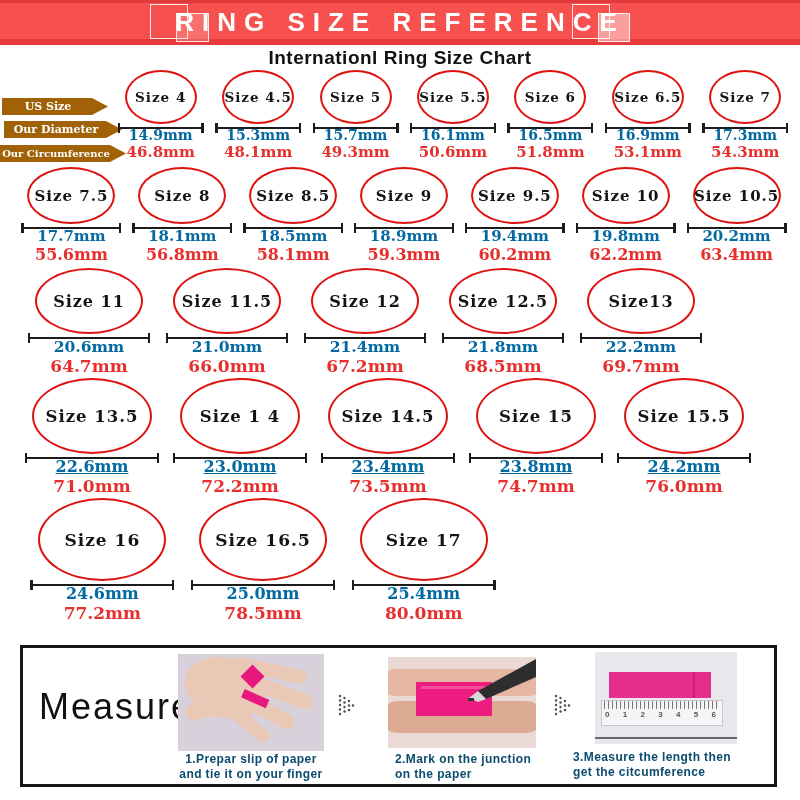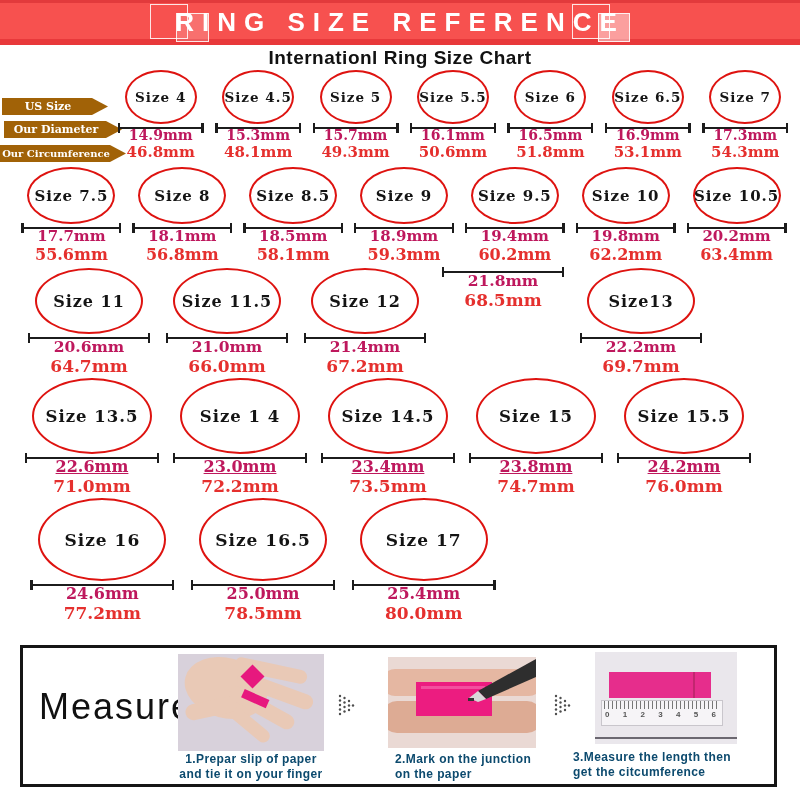--- a/index.html
+++ b/index.html
@@ -34,21 +34,21 @@
   .ring-row{position:absolute;display:flex;}
   .cell{flex:1;display:flex;flex-direction:column;align-items:center;
         font-family:"DejaVu Serif",serif;}
   .ellipse{border:2.6px solid #de1310;border-radius:50%;display:flex;align-items:center;
         justify-content:center;box-sizing:border-box;}
   .size{font-weight:700;color:#141414;letter-spacing:1px;white-space:nowrap;}
   .dimline{position:relative;border-top:2.4px solid #1c1c1c;margin-top:3px;}
   .dimline::before,.dimline::after{content:"";position:absolute;top:-6px;width:2.4px;height:10px;background:#1c1c1c;}
   .dimline::before{left:-2px;}
   .dimline::after{right:-2px;}
-  .dia{font-weight:700;color:#be185d;margin-top:-2px;white-space:nowrap;}
+  .dia{font-weight:700;color:#0369a1;margin-top:-2px;white-space:nowrap;}
   .cir{font-weight:700;color:#e5302e;white-space:nowrap;}
 
   .r1{left:112px;right:6px;top:70px;}
   .r1 .ellipse{width:72px;height:54px;}  .r1 .size{font-size:13.5px;}
   .r1 .dimline{width:82px;} .r1 .dia{font-size:14px;} .r1 .cir{font-size:15px;}
 
   .r2{left:16px;right:8px;top:167px;}
   .r2 .ellipse{width:88px;height:57px;}  .r2 .size{font-size:15px;}
   .r2 .dimline{width:96px;} .r2 .dia{font-size:15px;} .r2 .cir{font-size:16px;}
 
@@ -263,20 +263,23 @@
   <div class="cell">
     <div class="ellipse">
       <span class="size">Size 12</span>
     </div>
     <div class="dimline"></div>
     <div class="dia">21.4mm</div>
     <div class="cir">67.2mm</div>
   </div>
 
   <div class="cell">
+    <div class="ellipse">
+      <span class="size">Size 12.5</span>
+    </div>
     <div class="dimline"></div>
     <div class="dia">21.8mm</div>
     <div class="cir">68.5mm</div>
   </div>
 
   <div class="cell">
     <div class="ellipse">
       <span class="size">Size13</span>
     </div>
     <div class="dimline"></div>

